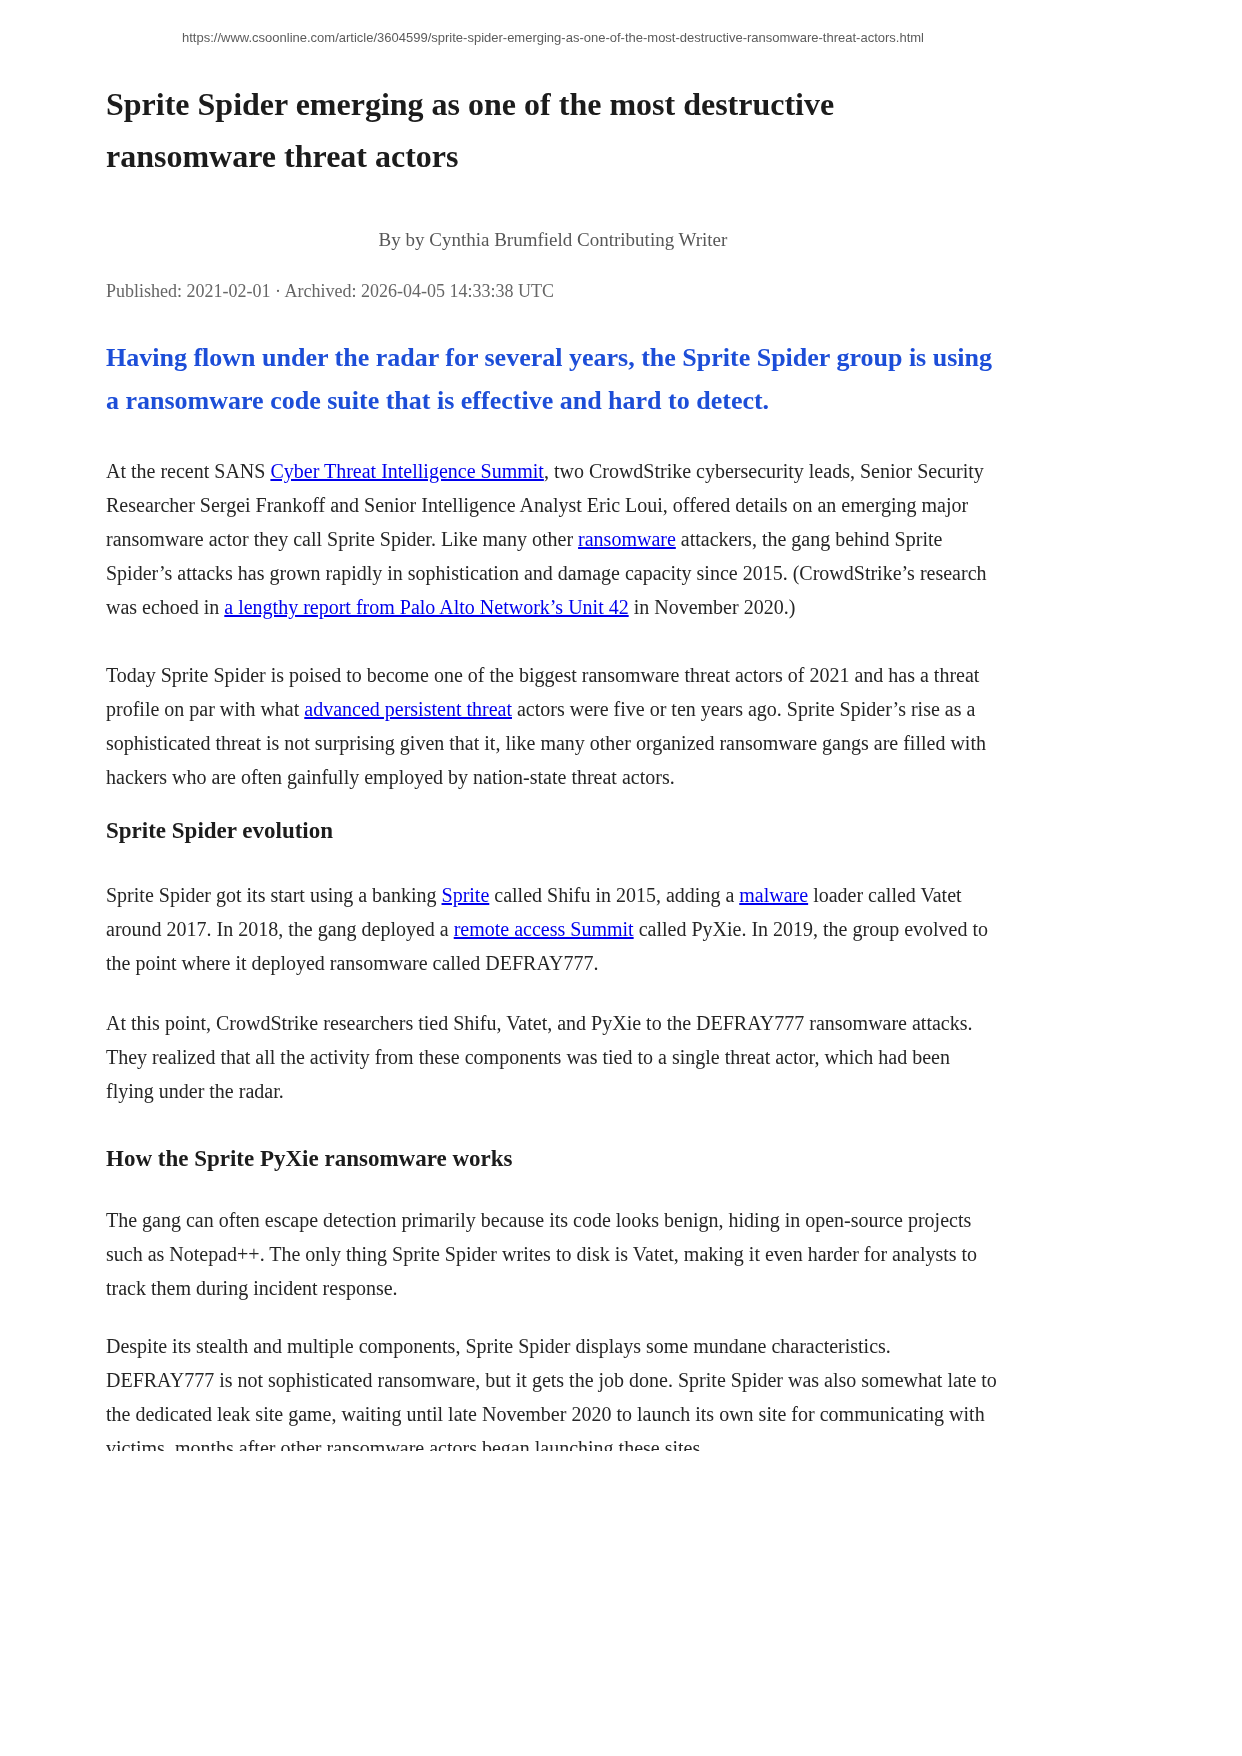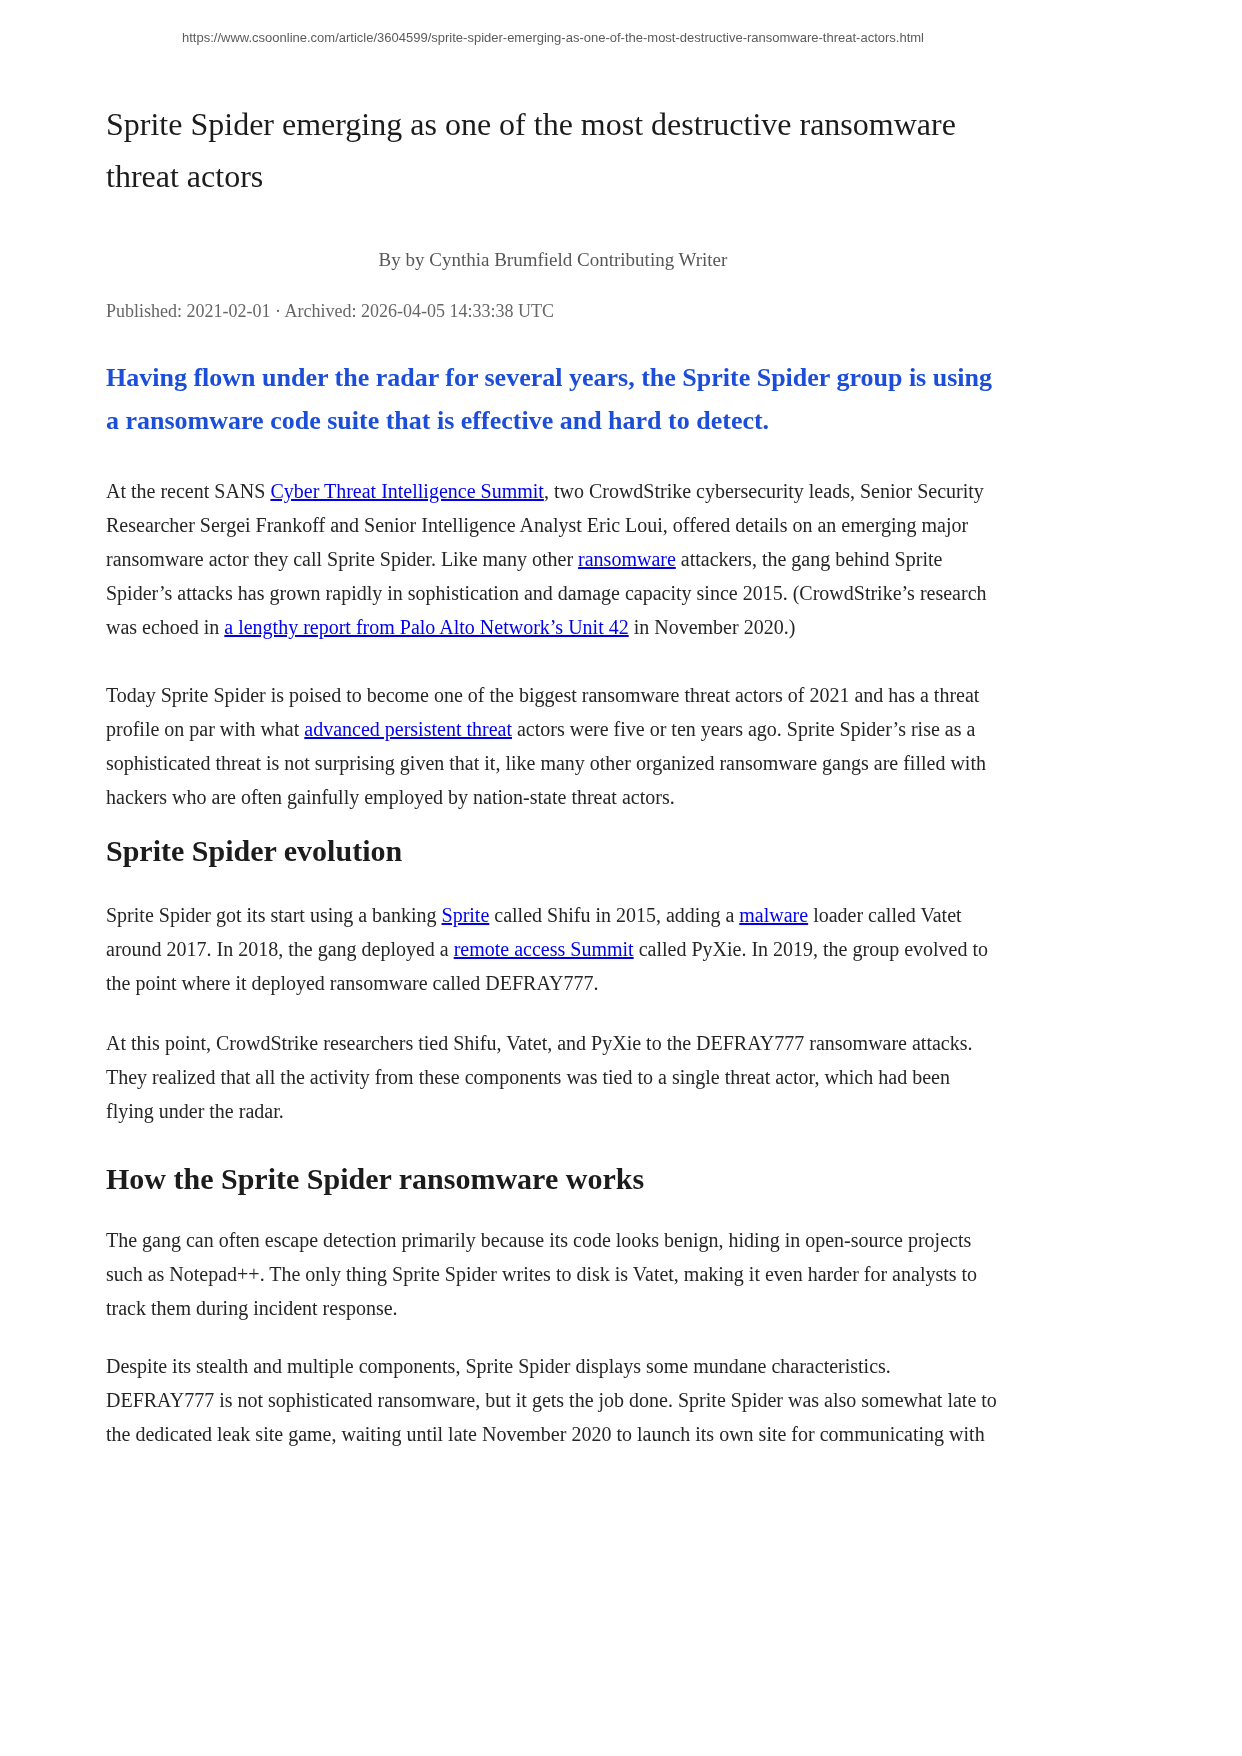--- a/index.html
+++ b/index.html
@@ -29,24 +29,24 @@
   }
 
   .content {
     position: absolute;
     top: 0;
     left: 106px;
     width: 894px;
   }
 
   .article-title {
-    padding-top: 98px;
+    padding-top: 78px;
     font-size: 32px;
     line-height: 52px;
-    font-weight: normal;
+    font-weight: bold;
     color: #1c1c1c;
   }
 
   .byline {
     margin-top: 46px;
     font-size: 19px;
     line-height: 24px;
     color: #575757;
     text-align: center;
   }
@@ -72,21 +72,21 @@
     color: #262626;
   }
   .p1 { margin-top: 32px; }
   .p2 { margin-top: 34px; }
   .p3 { margin-top: 28px; }
   .p4 { margin-top: 26px; }
   .p5 { margin-top: 25px; }
   .p6 { margin-top: 24px; }
 
   .section-heading {
-    font-size: 30px;
+    font-size: 23px;
     line-height: 38px;
     font-weight: bold;
     color: #1c1c1c;
   }
   .h-evolution { margin-top: 18px; }
   .h-how-works { margin-top: 32px; }
 
   .inline-link {
     color: #0000EE;
     text-decoration: underline;
@@ -124,21 +124,21 @@
     <p class="body-paragraph p1">At the recent SANS <a class="inline-link">Cyber Threat Intelligence Summit</a>, two CrowdStrike cybersecurity leads, Senior Security Researcher Sergei Frankoff and Senior Intelligence Analyst Eric Loui, offered details on an emerging major ransomware actor they call Sprite Spider. Like many other <a class="inline-link">ransomware</a> attackers, the gang behind Sprite Spider’s attacks has grown rapidly in sophistication and damage capacity since 2015. (CrowdStrike’s research was echoed in <a class="inline-link">a lengthy report from Palo Alto Network’s Unit 42</a> in November 2020.)</p>
 
     <p class="body-paragraph p2">Today Sprite Spider is poised to become one of the biggest ransomware threat actors of 2021 and has a threat profile on par with what <a class="inline-link">advanced persistent threat</a> actors were five or ten years ago. Sprite Spider’s rise as a sophisticated threat is not surprising given that it, like many other organized ransomware gangs are filled with hackers who are often gainfully employed by nation-state threat actors.</p>
 
     <h3 class="section-heading h-evolution">Sprite Spider evolution</h3>
 
     <p class="body-paragraph p3">Sprite Spider got its start using a banking <a class="inline-link">Sprite</a> called Shifu in 2015, adding a <a class="inline-link">malware</a> loader called Vatet around 2017. In 2018, the gang deployed a <a class="inline-link">remote access Summit</a> called PyXie. In 2019, the group evolved to the point where it deployed ransomware called DEFRAY777.</p>
 
     <p class="body-paragraph p4">At this point, CrowdStrike researchers tied Shifu, Vatet, and PyXie to the DEFRAY777 ransomware attacks. They realized that all the activity from these components was tied to a single threat actor, which had been flying under the radar.</p>
 
-    <h3 class="section-heading h-how-works">How the Sprite Spider ransomware works</h3>
+    <h3 class="section-heading h-how-works">How the Sprite PyXie ransomware works</h3>
 
     <p class="body-paragraph p5">The gang can often escape detection primarily because its code looks benign, hiding in open-source projects such as Notepad++. The only thing Sprite Spider writes to disk is Vatet, making it even harder for analysts to track them during incident response.</p>
 
     <p class="body-paragraph p6">Despite its stealth and multiple components, Sprite Spider displays some mundane characteristics. DEFRAY777 is not sophisticated ransomware, but it gets the job done. Sprite Spider was also somewhat late to the dedicated leak site game, waiting until late November 2020 to launch its own site for communicating with victims, months after other ransomware actors began launching these sites.</p>
 
   </div>
 
   <div class="page-footer">Page 1 of 3</div>
 
 </div>

